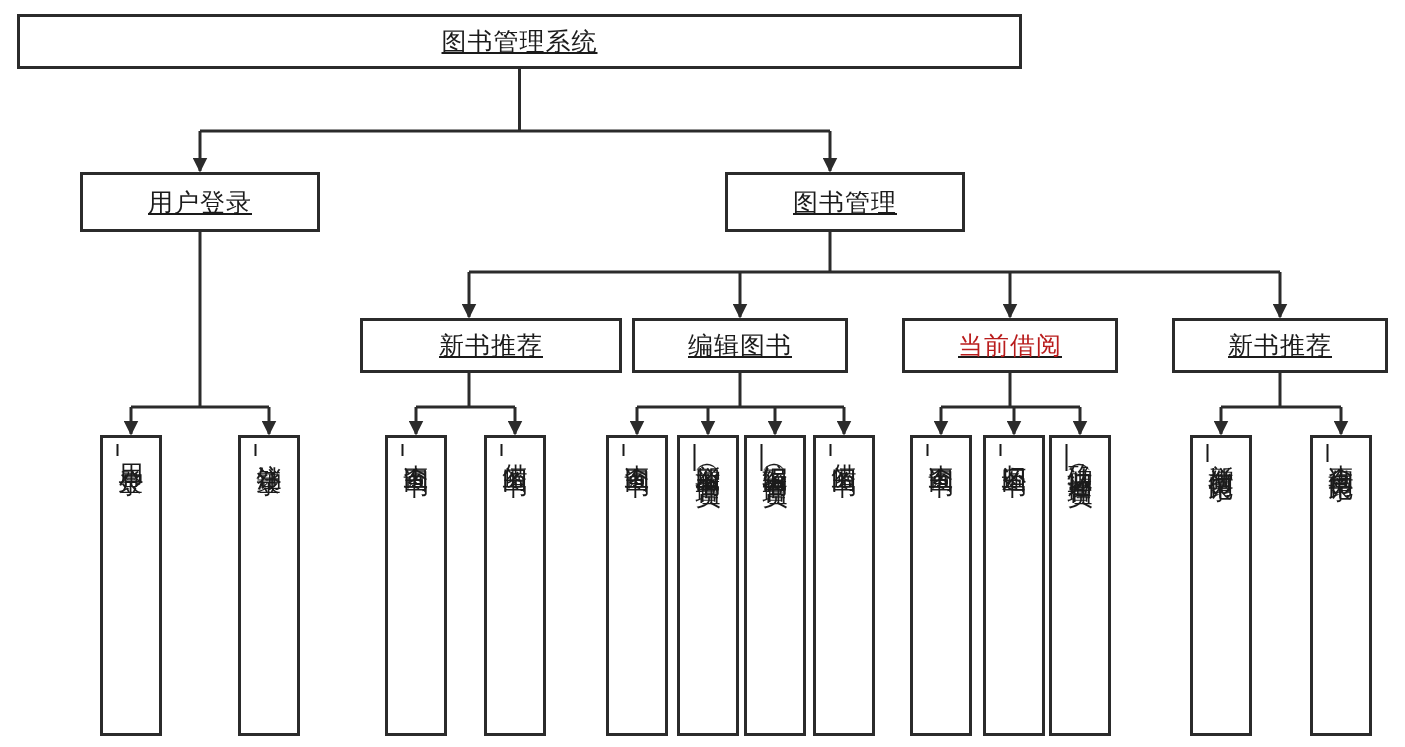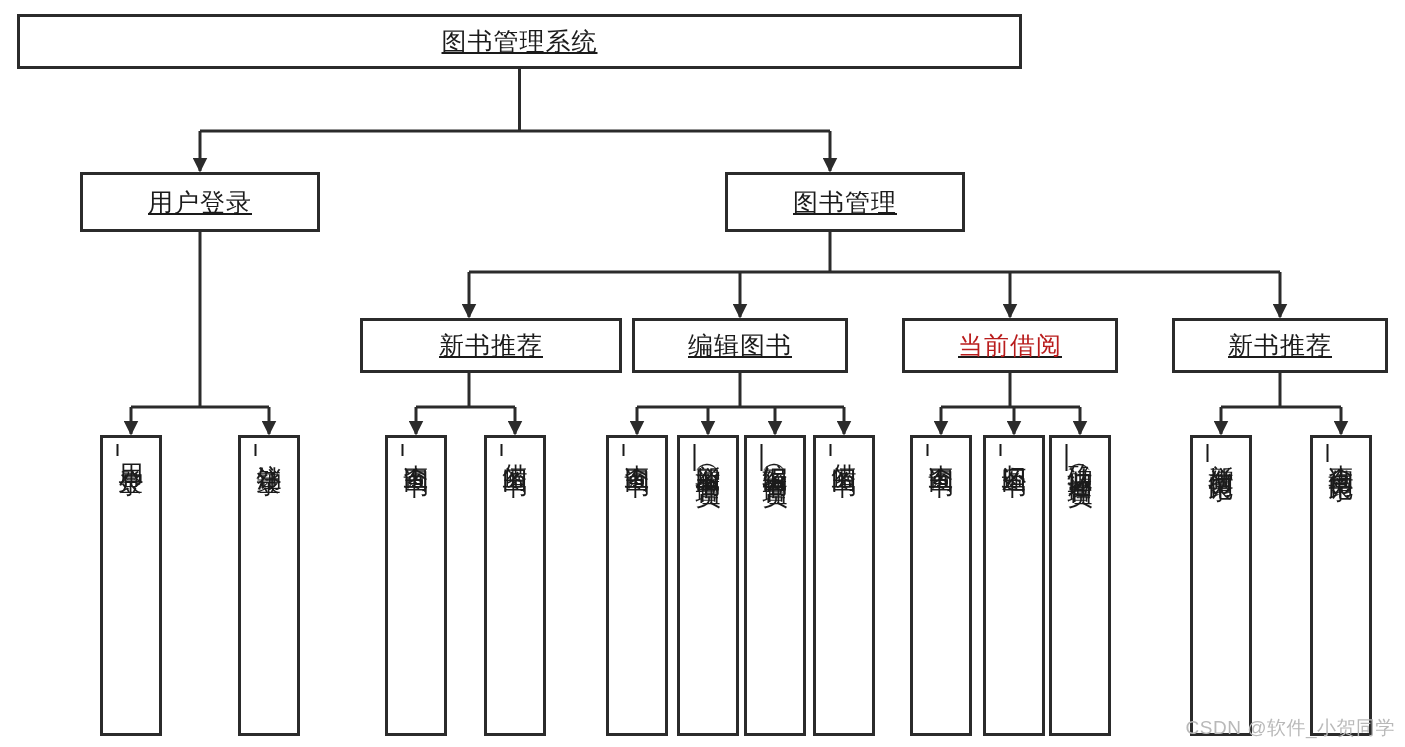--- a/index.html
+++ b/index.html
@@ -170,14 +170,13 @@
       <div class="node leaf vertical" style="left: 1049px; top: 435px; width: 62px; height: 301px; border-color: rgb(43, 43, 43); background: rgb(255, 255, 255);">
         <span class="label" style="color: rgb(27, 27, 27);">确认归还（管理员）</span>
       </div>
       <div class="node leaf vertical" style="left: 1190px; top: 435px; width: 62px; height: 301px; border-color: rgb(43, 43, 43); background: rgb(255, 255, 255);">
         <span class="label" style="color: rgb(27, 27, 27);">新增借阅记录</span>
       </div>
       <div class="node leaf vertical" style="left: 1310px; top: 435px; width: 62px; height: 301px; border-color: rgb(43, 43, 43); background: rgb(255, 255, 255);">
         <span class="label" style="color: rgb(27, 27, 27);">查询借阅记录</span>
       </div>
     </div>
-  <div id="watermark">CSDN @软件_小贺同学</div>
 </div>
 
 </body></html>

